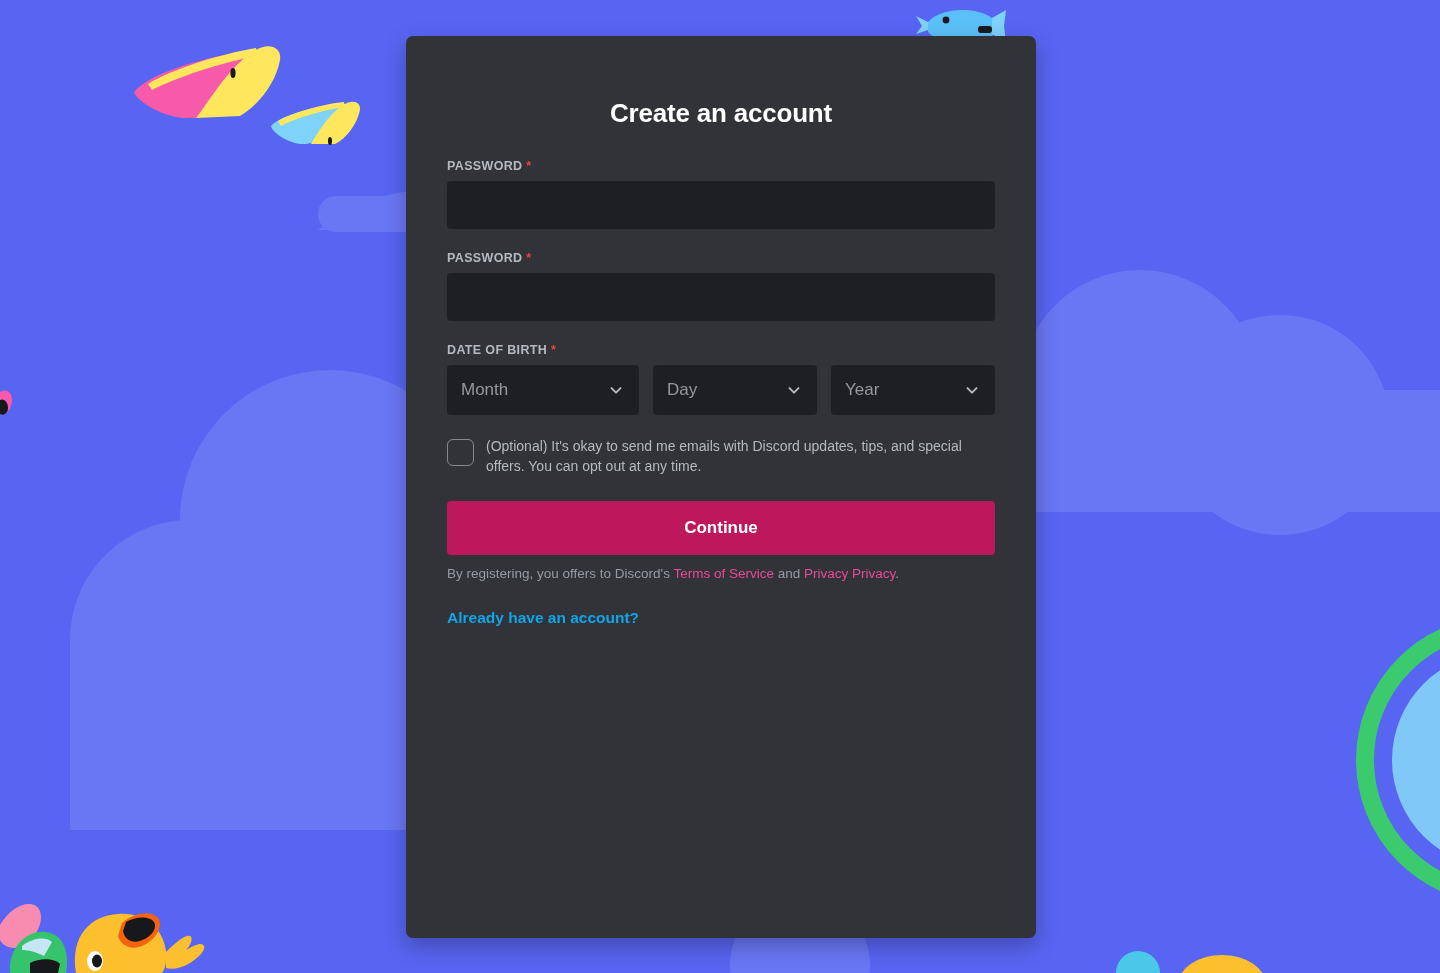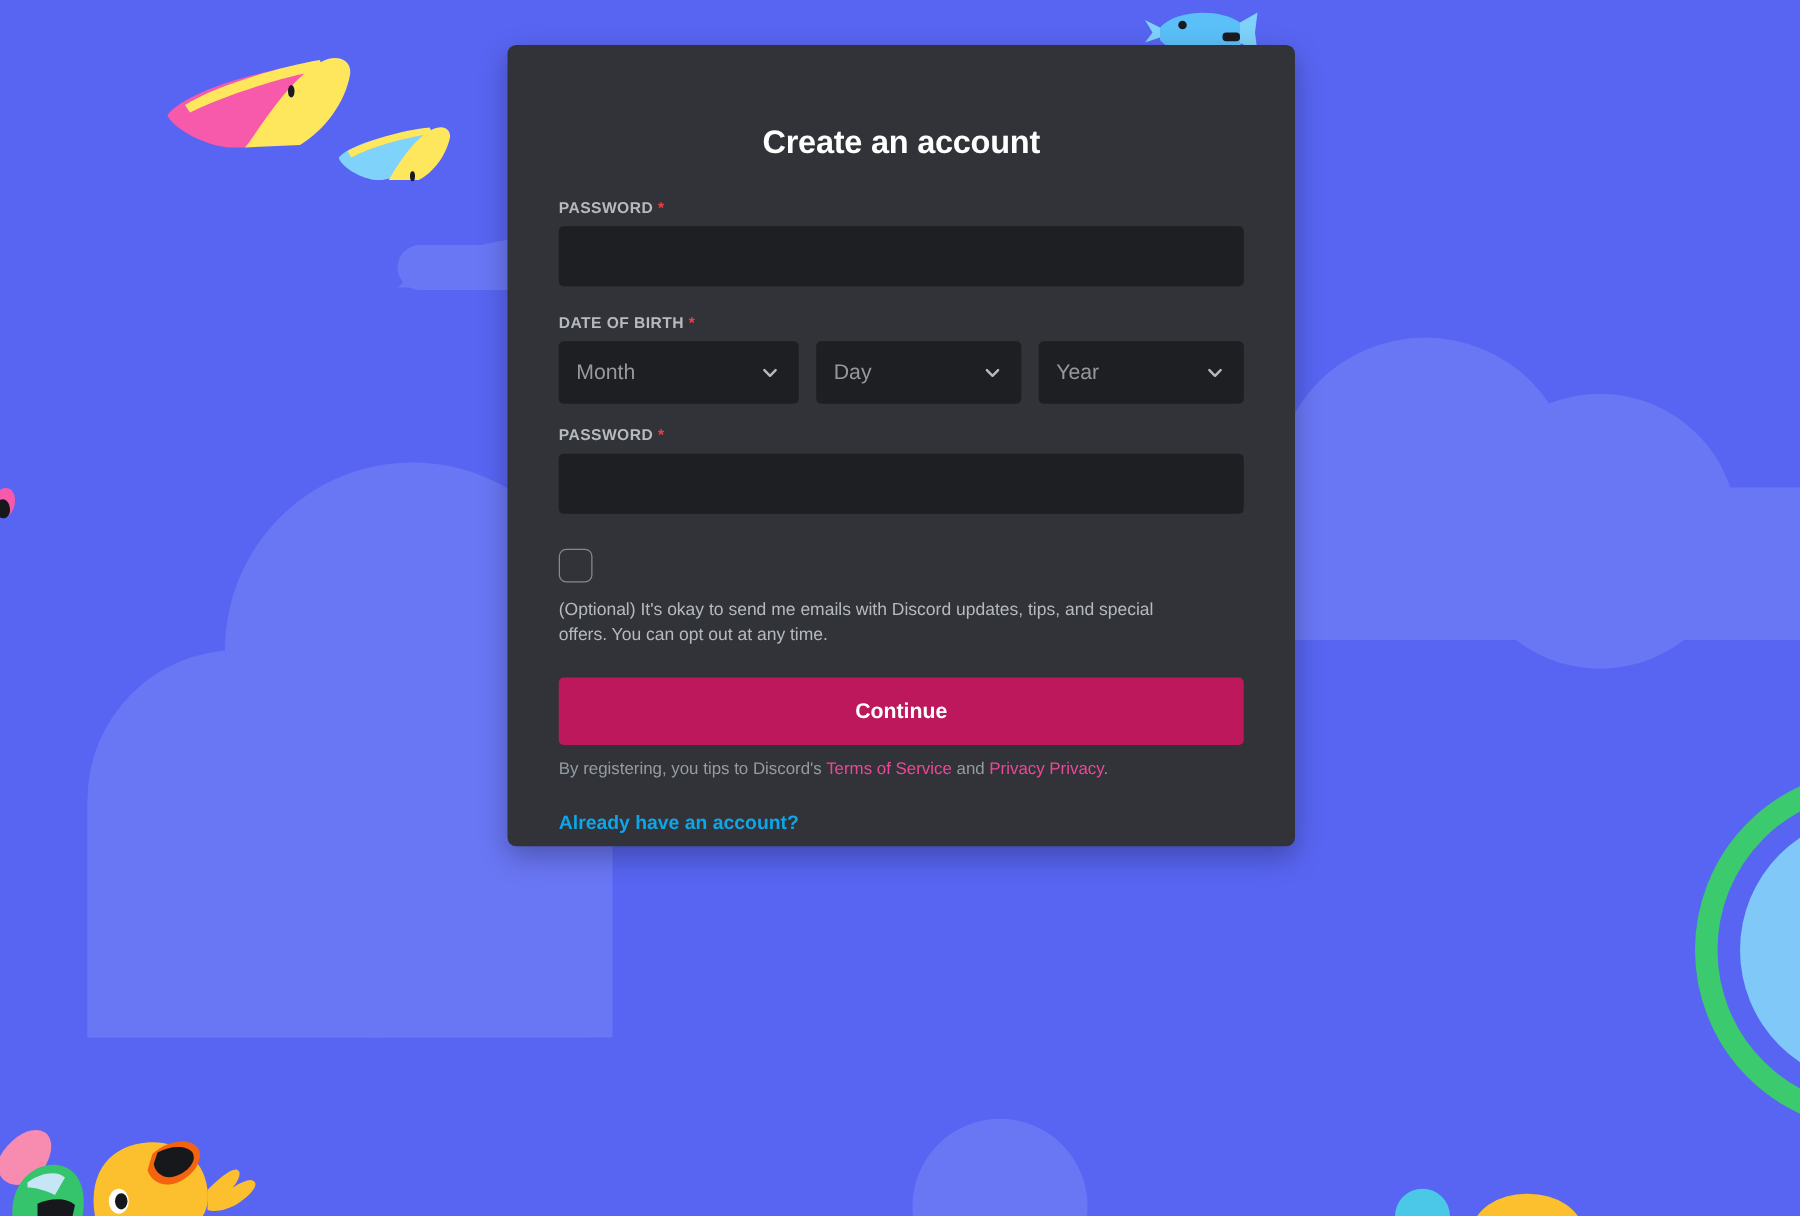--- a/index.html
+++ b/index.html
@@ -26,21 +26,21 @@
     background: #5865F2;
   }
   .bg svg { display: block; width: 1440px; height: 973px; }
 
   
   .card {
     position: absolute;
     left: 406px;
     top: 36px;
     width: 630px;
-    height: 641px;
+    height: 902px;
     background: #313338;
     border-radius: 7px;
     box-shadow: 0 8px 22px rgba(0,0,0,0.28);
     padding: 32px 41px 0 41px;
     z-index: 10;
   }
 
   .card-title {
     font-size: 26px;
     font-weight: bold;
@@ -107,21 +107,20 @@
   }
   .chev { width: 18px; height: 18px; flex: 0 0 auto; }
 
   
   .check-row {
     display: flex;
     align-items: flex-start;
     gap: 12px;
     margin-bottom: 24px;
     padding-top: 4px;
-    flex-direction: column;
   }
   .checkbox {
     width: 27px;
     height: 27px;
     flex: 0 0 auto;
     border: 1.6px solid #87898C;
     border-radius: 6px;
     background: transparent;
     cursor: pointer;
     margin-top: 2px;
@@ -266,20 +265,29 @@
     <label class="field-label">
       <span>PASSWORD</span>
       <span class="req">*</span>
     </label>
     <input class="text-input" type="text" value="" style="">
   </div>
 
   
   <div class="field">
     <label class="field-label">
+      <span>PASSWORD</span>
+      <span class="req">*</span>
+    </label>
+    <input class="text-input" type="password" value="" style="">
+  </div>
+
+  
+  <div class="field">
+    <label class="field-label">
       <span>DATE OF BIRTH</span>
       <span class="req">*</span>
     </label>
 
     <div class="dob-row">
 
       <div class="dob-select month">
         <span class="dob-value">Month</span>
         <svg class="chev" viewBox="0 0 24 24">
           <path d="M6 9.5 L12 15.5 L18 9.5" fill="none" stroke="#B5BAC1" stroke-width="2.6" stroke-linecap="round" stroke-linejoin="round"></path>
@@ -297,38 +305,29 @@
         <span class="dob-value">Year</span>
         <svg class="chev" viewBox="0 0 24 24">
           <path d="M6 9.5 L12 15.5 L18 9.5" fill="none" stroke="#B5BAC1" stroke-width="2.6" stroke-linecap="round" stroke-linejoin="round"></path>
         </svg>
       </div>
 
     </div>
   </div>
 
   
-  <div class="field">
-    <label class="field-label">
-      <span>PASSWORD</span>
-      <span class="req">*</span>
-    </label>
-    <input class="text-input" type="password" value="" style="">
-  </div>
-
-  
   <div class="check-row">
     <div class="checkbox"></div>
     <div class="check-text">(Optional) It's okay to send me emails with Discord updates, tips, and special offers. You can opt out at any time.</div>
   </div>
 
   
   <button class="continue-btn">Continue</button>
 
   
   <div class="terms">
-    <span>By registering, you tips to Discord's </span><a class="link">Terms of Service</a><span> and </span><a class="link">Privacy Privacy</a><span>.</span>
+    <span>By registering, you offers to Discord's </span><a class="link">Terms of Service</a><span> and </span><a class="link">Privacy Privacy</a><span>.</span>
   </div>
 
   
   <a class="login-link">Already have an account?</a>
 
 </div>
 
 </body></html>

